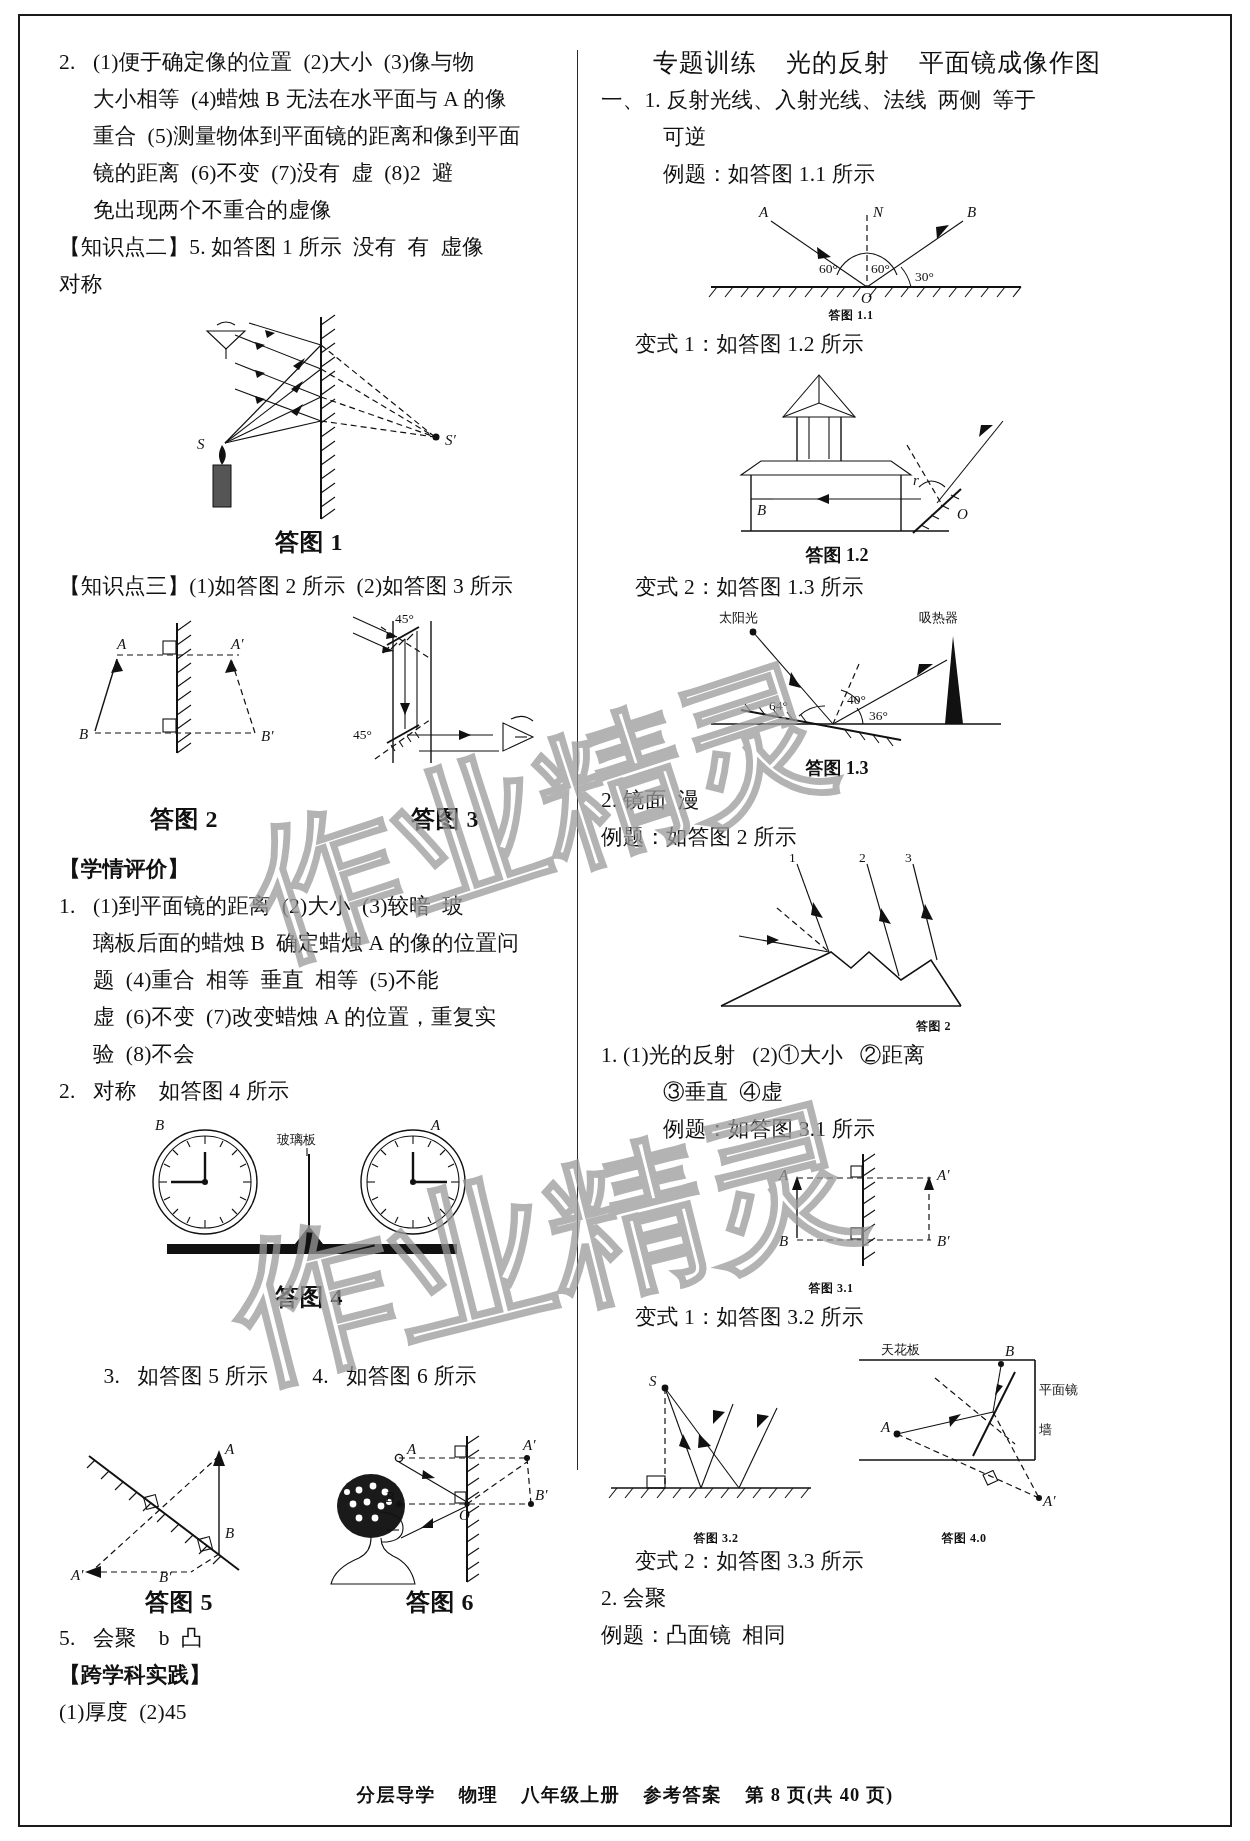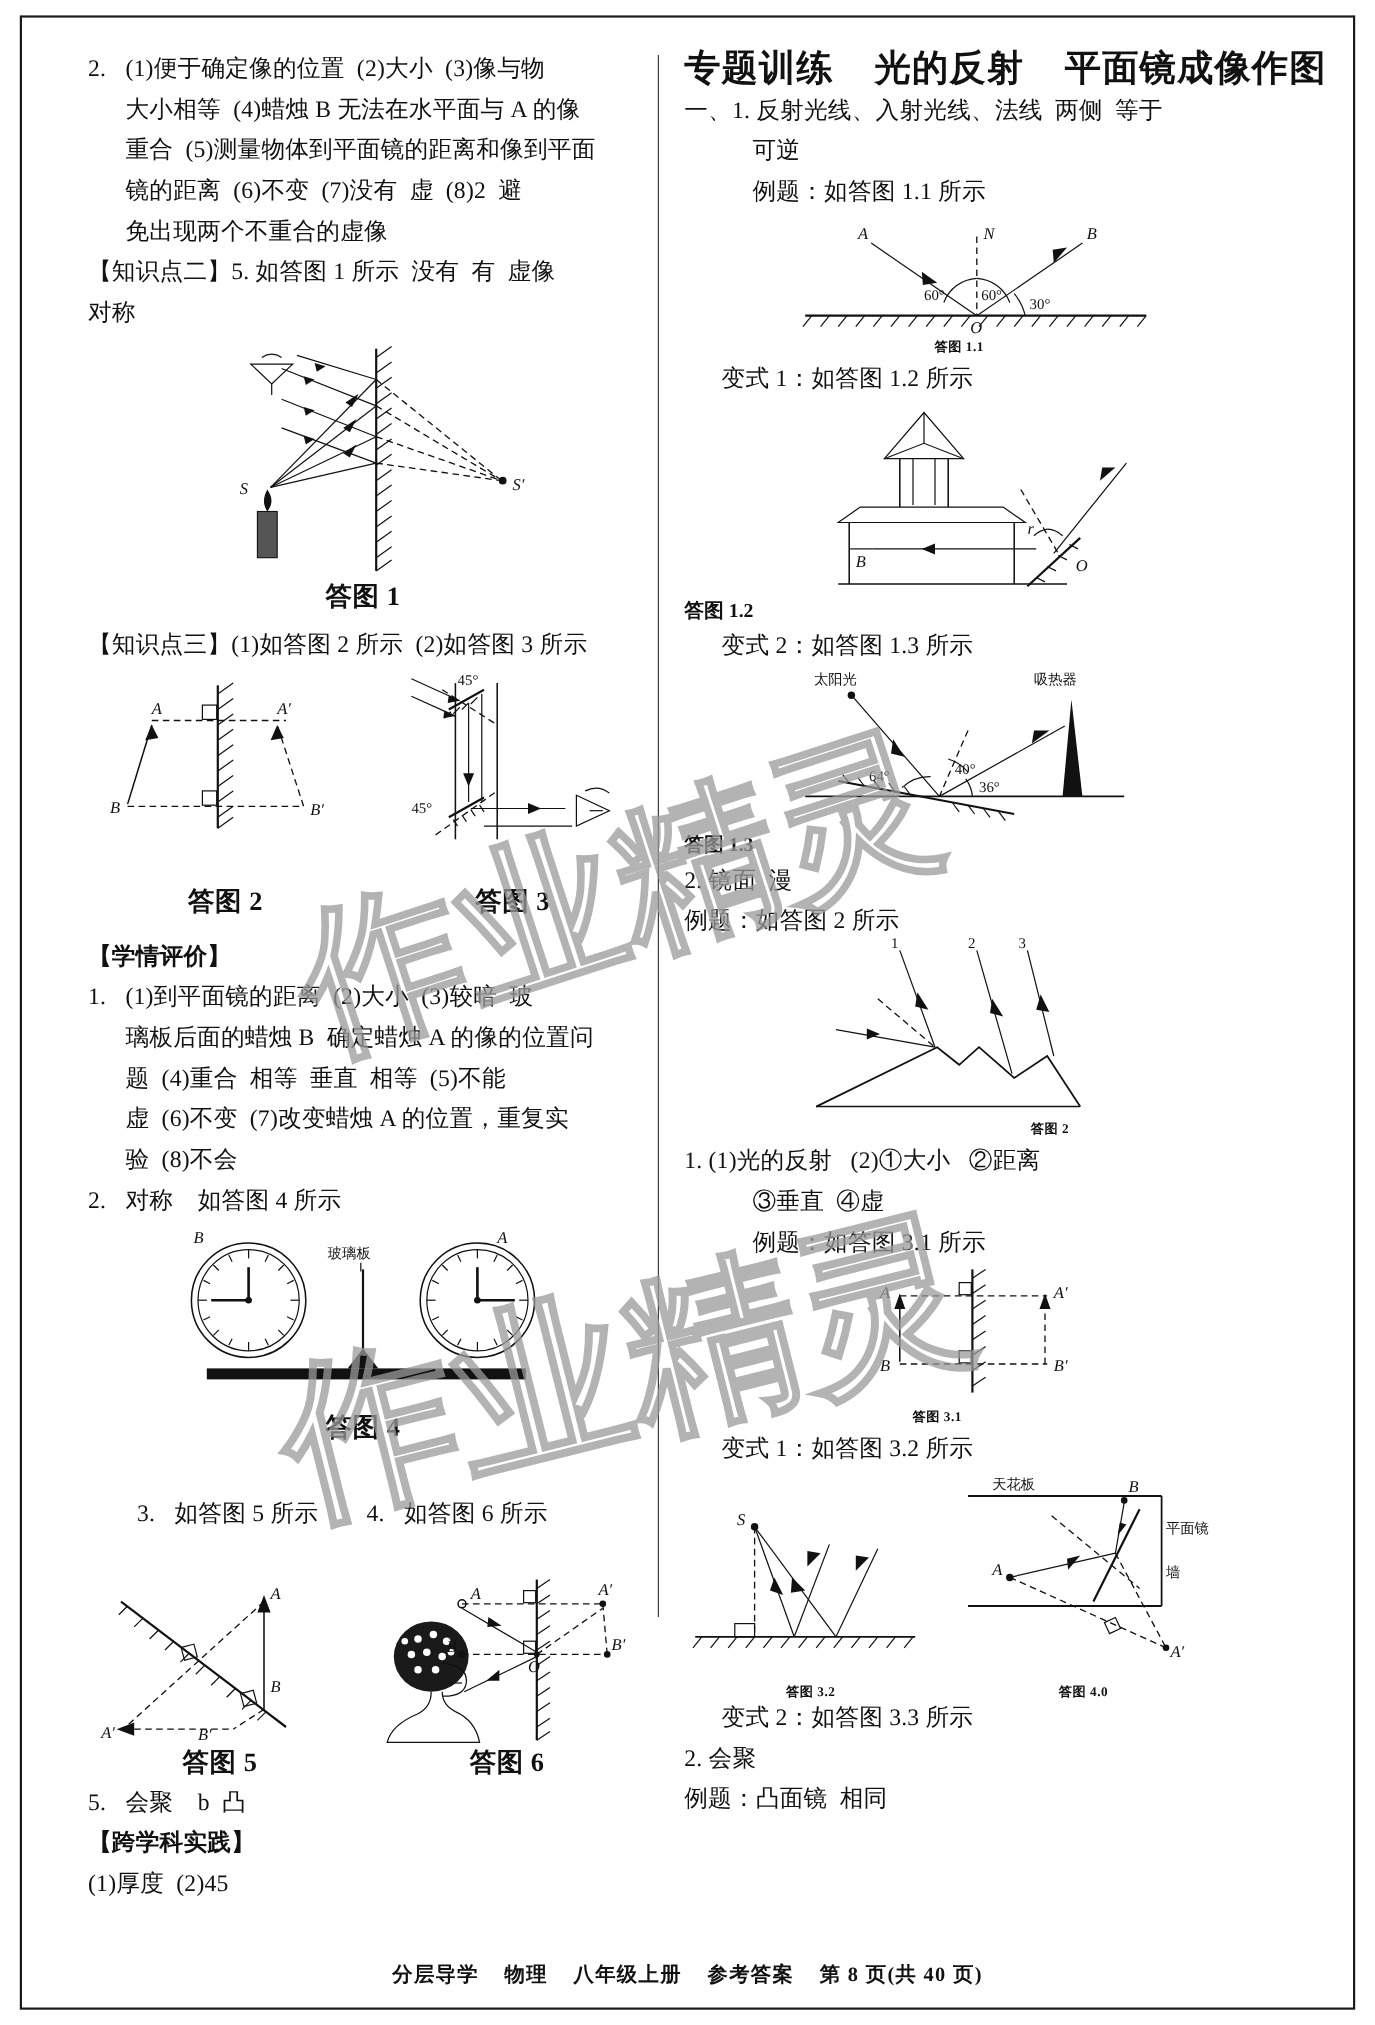--- a/index.html
+++ b/index.html
@@ -23,21 +23,21 @@
   }
   .page-border {
     position: absolute;
     left: 18px; top: 14px;
     width: 1214px; height: 1813px;
     border: 2px solid #1a1a1a;
     box-sizing: border-box;
   }
   .inner {
     position: absolute;
-    left: 42px; top: 22px;
+    left: 21px; top: 22px;
     width: 1198px; height: 1797px;
     box-sizing: border-box;
   }
   .col-divider {
     position: absolute;
     left: 556px;
     top: 28px;
     width: 1px;
     height: 1420px;
     background: #2a2a2a;
@@ -53,41 +53,41 @@
   .line {
     font-size: 21.5px;
     line-height: 37px;
     letter-spacing: 0.2px;
     white-space: pre-wrap;
   }
   .indent-1 { padding-left: 34px; }
   .indent-2 { padding-left: 62px; }
   .bold { font-weight: bold; }
   .hdr {
-    font-size: 33px;
-    font-weight: bold;
+    font-size: 25px;
+    font-weight: normal;
     line-height: 38px;
     text-align: right;
     letter-spacing: 1px;
     white-space: pre;
   }
   .num {
     display: inline-block;
     width: 34px;
   }
   .fig-cap {
     text-align: center;
     font-size: 24px;
     font-weight: bold;
     margin-top: 2px;
     letter-spacing: 0.5px;
   }
   .fig-cap.small { font-size: 12px; }
   .fig-cap-right {
-    text-align: left;
+    text-align: center;
     font-size: 18px;
     font-weight: bold;
     padding-right: 28px;
   }
   .figbox { position: relative; }
   svg { display: block; overflow: visible; }
   .stroke { stroke: #111; fill: none; stroke-width: 1.4; }
   .thin { stroke: #111; fill: none; stroke-width: 1.1; }
   .dash { stroke: #111; fill: none; stroke-width: 1.2; stroke-dasharray: 6 4; }
   .dot { fill: #111; }

